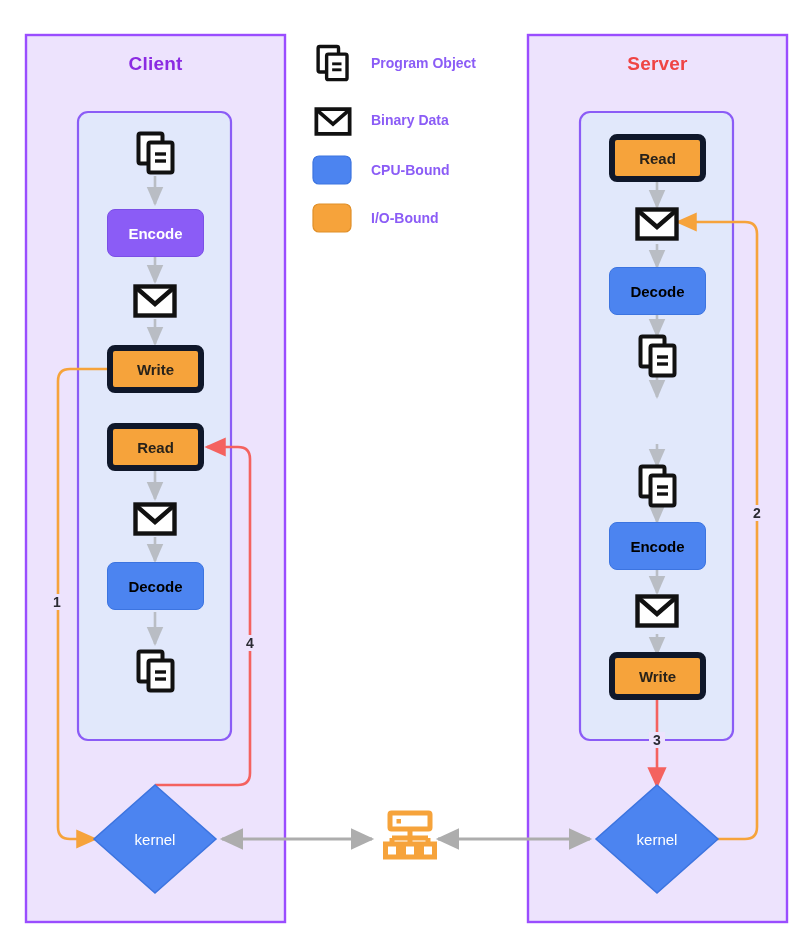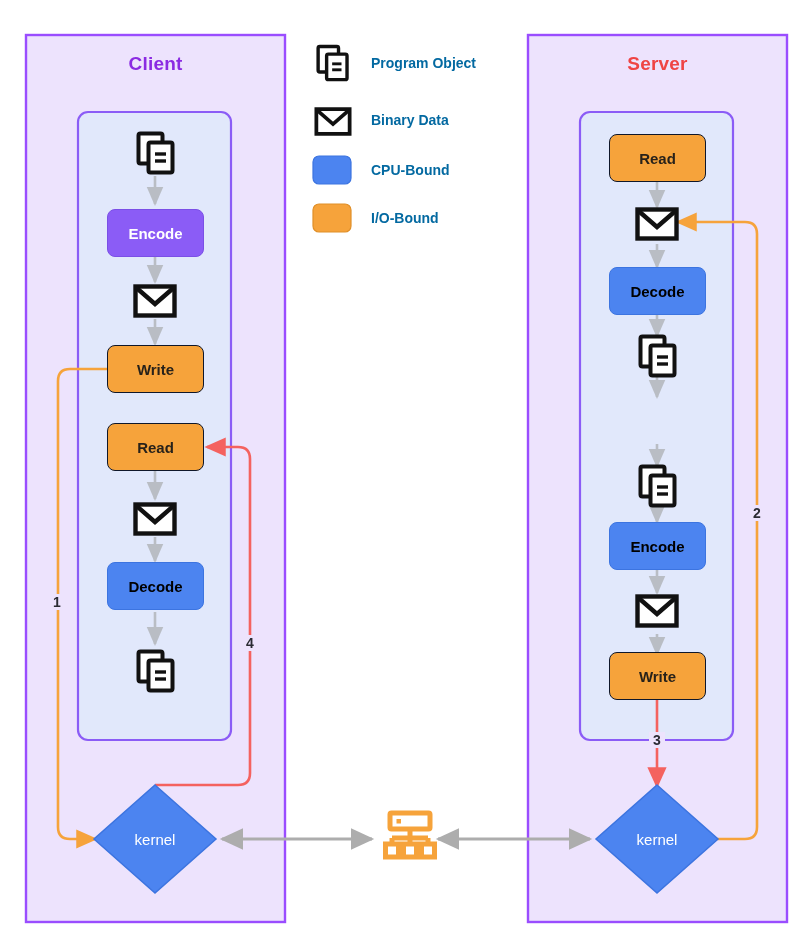--- a/index.html
+++ b/index.html
@@ -10,27 +10,27 @@
   svg#diagram{position:absolute;left:0;top:0;width:809px;height:947px;}
 
   
   .abs{position:absolute;}
   .grp-title{font-size:19px;font-weight:bold;letter-spacing:.2px;}
   .node{position:absolute;display:flex;align-items:center;justify-content:center;
         font-size:15px;font-weight:bold;box-sizing:border-box;}
   .node.rect{border-radius:8px;}
   .node.pill{border-radius:999px;}
   .node.cpu{background:#4C84F0;border:1px solid #3c74e0;color:#000000;}
-  .node.io{background:#F6A33B;border:1px solid #0f172a;color:#28221a;}
+  .node.io{background:#F6A33B;border:6px solid #0f172a;color:#28221a;}
   .node.enc{background:#8B5CF6;border:1px solid #7b4fe6;color:#ffffff;}
   .node.handler{background:linear-gradient(100deg,#6F6CF0 0%,#4C84F0 55%);
                 border:2px solid #A855F7;color:#ffffff;}
   .kernel-label{position:absolute;color:#ffffff;font-size:15px;font-weight:normal;
                 display:flex;align-items:center;justify-content:center;}
-  .legend-text{position:absolute;font-size:14px;font-weight:bold;color:#0369a1;}
+  .legend-text{position:absolute;font-size:14px;font-weight:bold;color:#8b5cf6;}
   .flow-num{position:absolute;font-size:14px;font-weight:bold;color:#2b2b33;
             background:transparent;}
 </style>
 </head>
 <body>
 
 <div id="stage">
 
   <svg id="diagram" viewBox="0 0 809 947">
     <defs>

